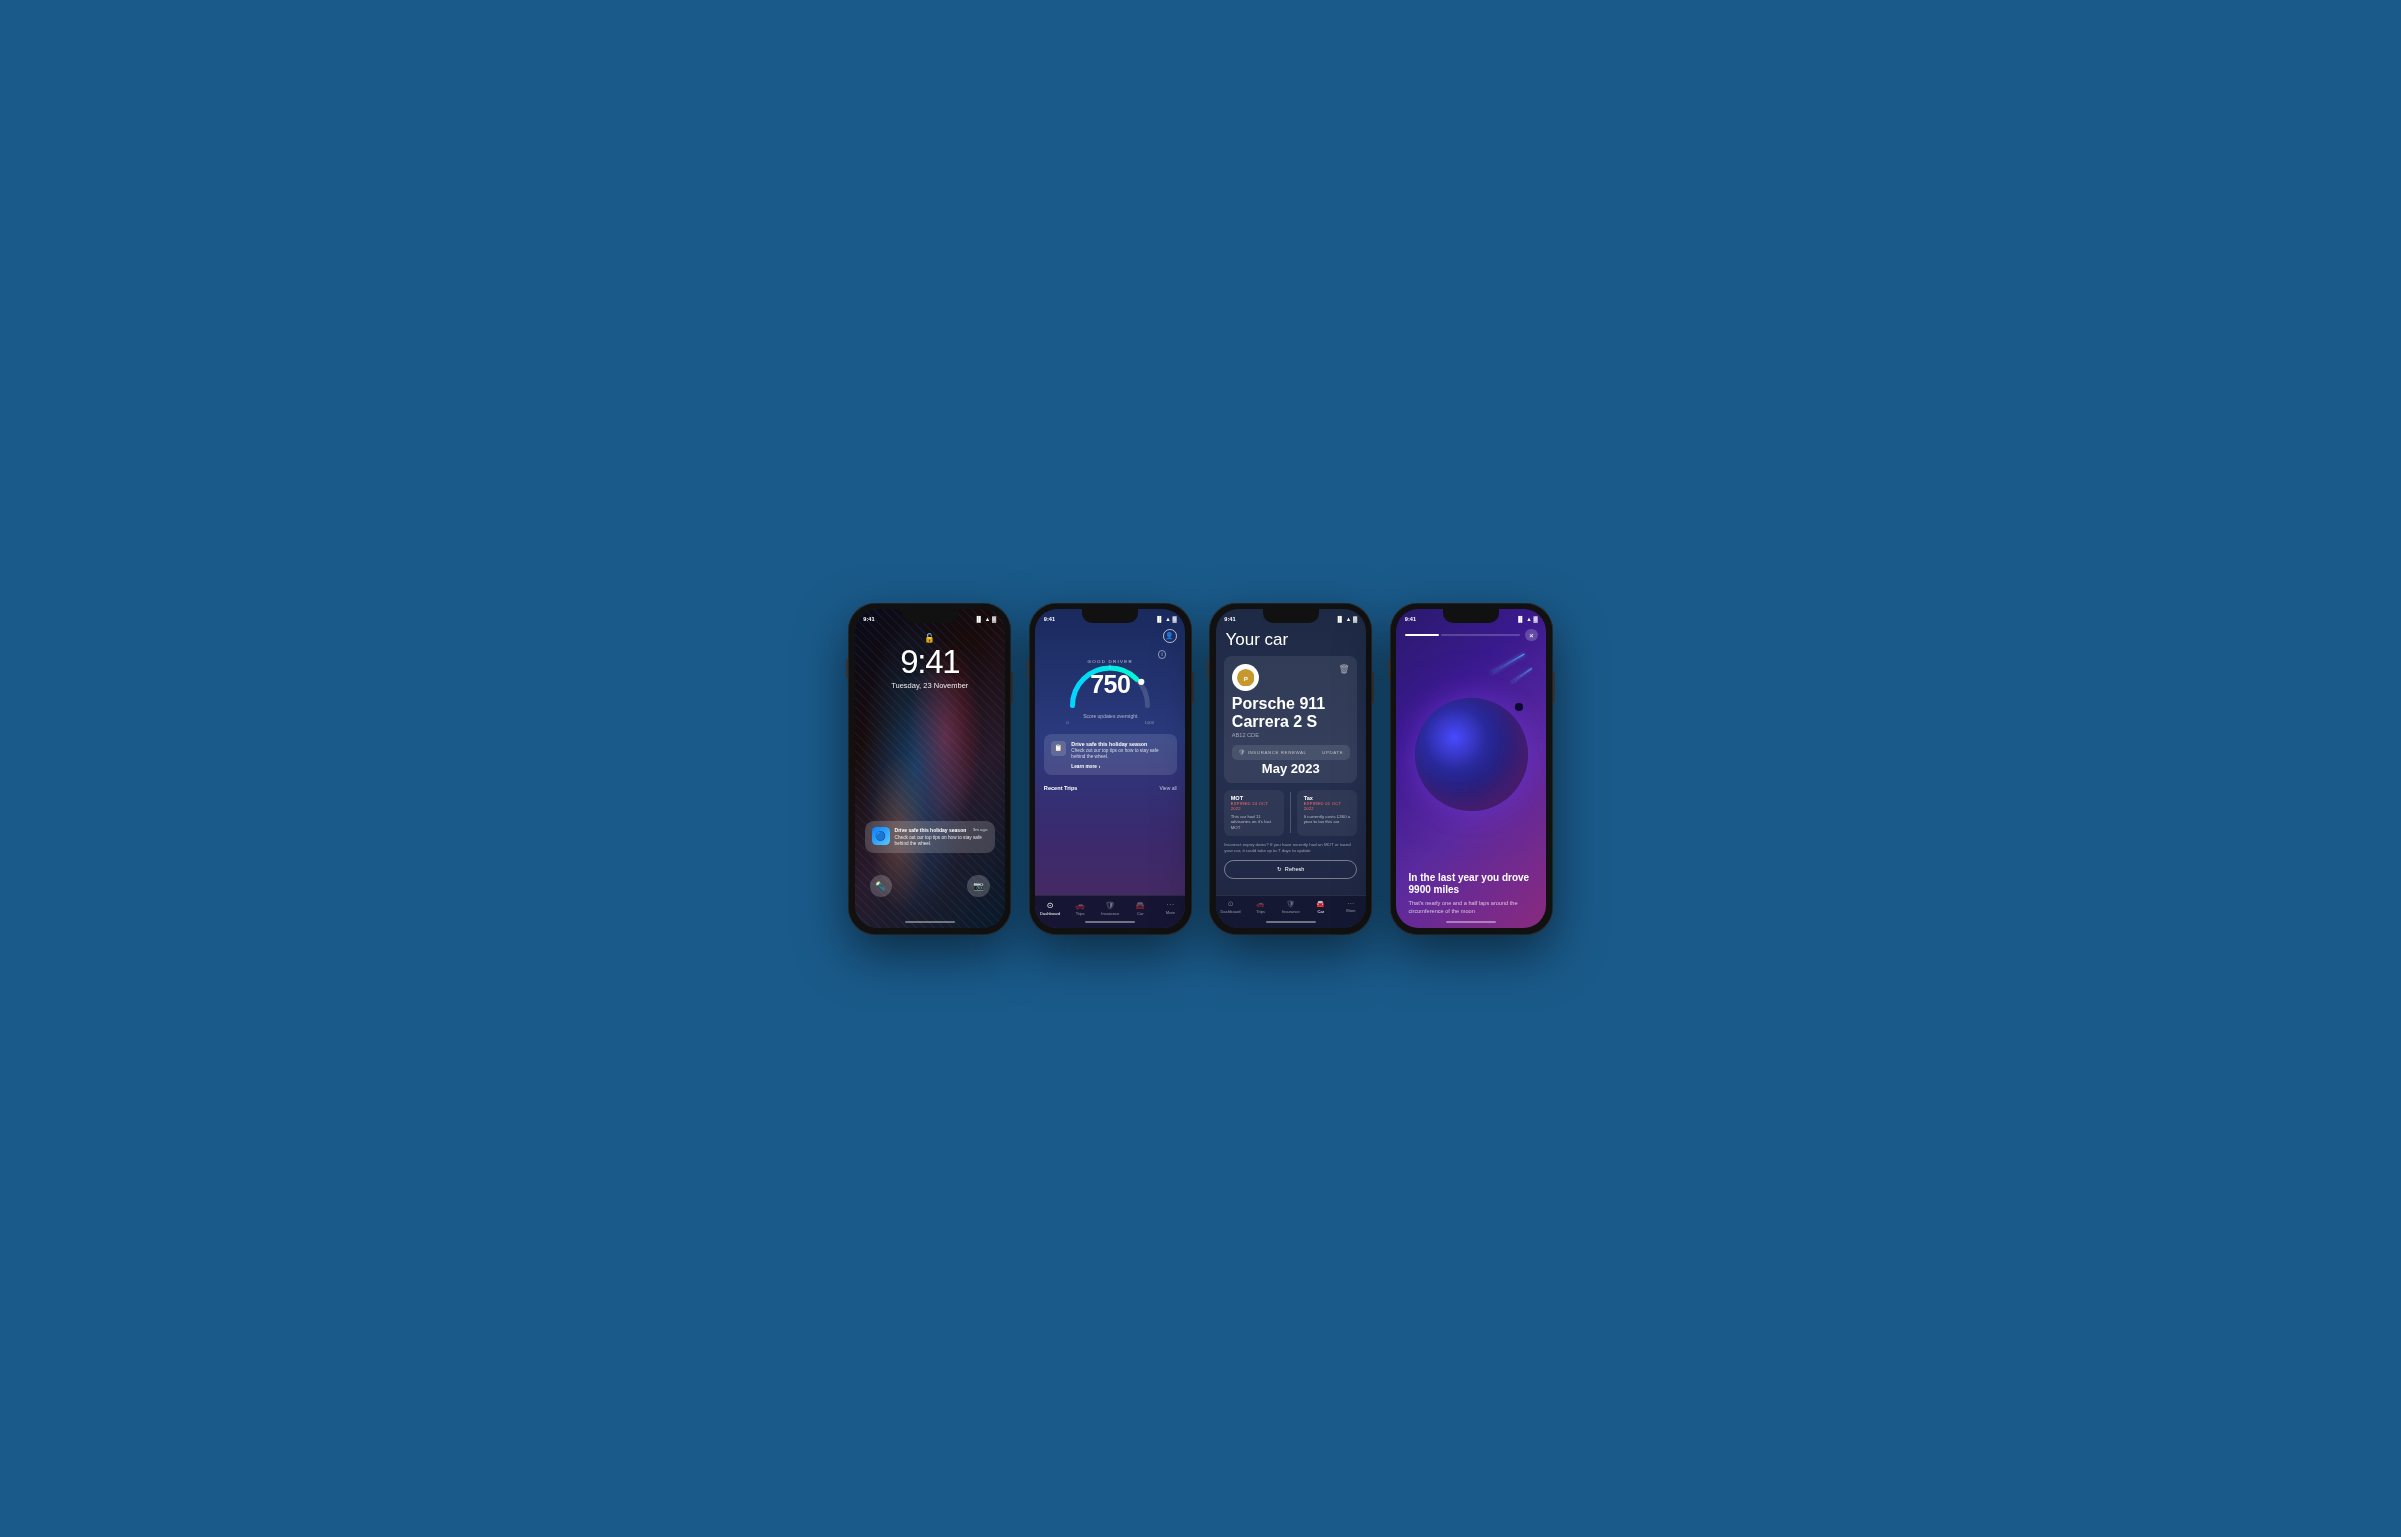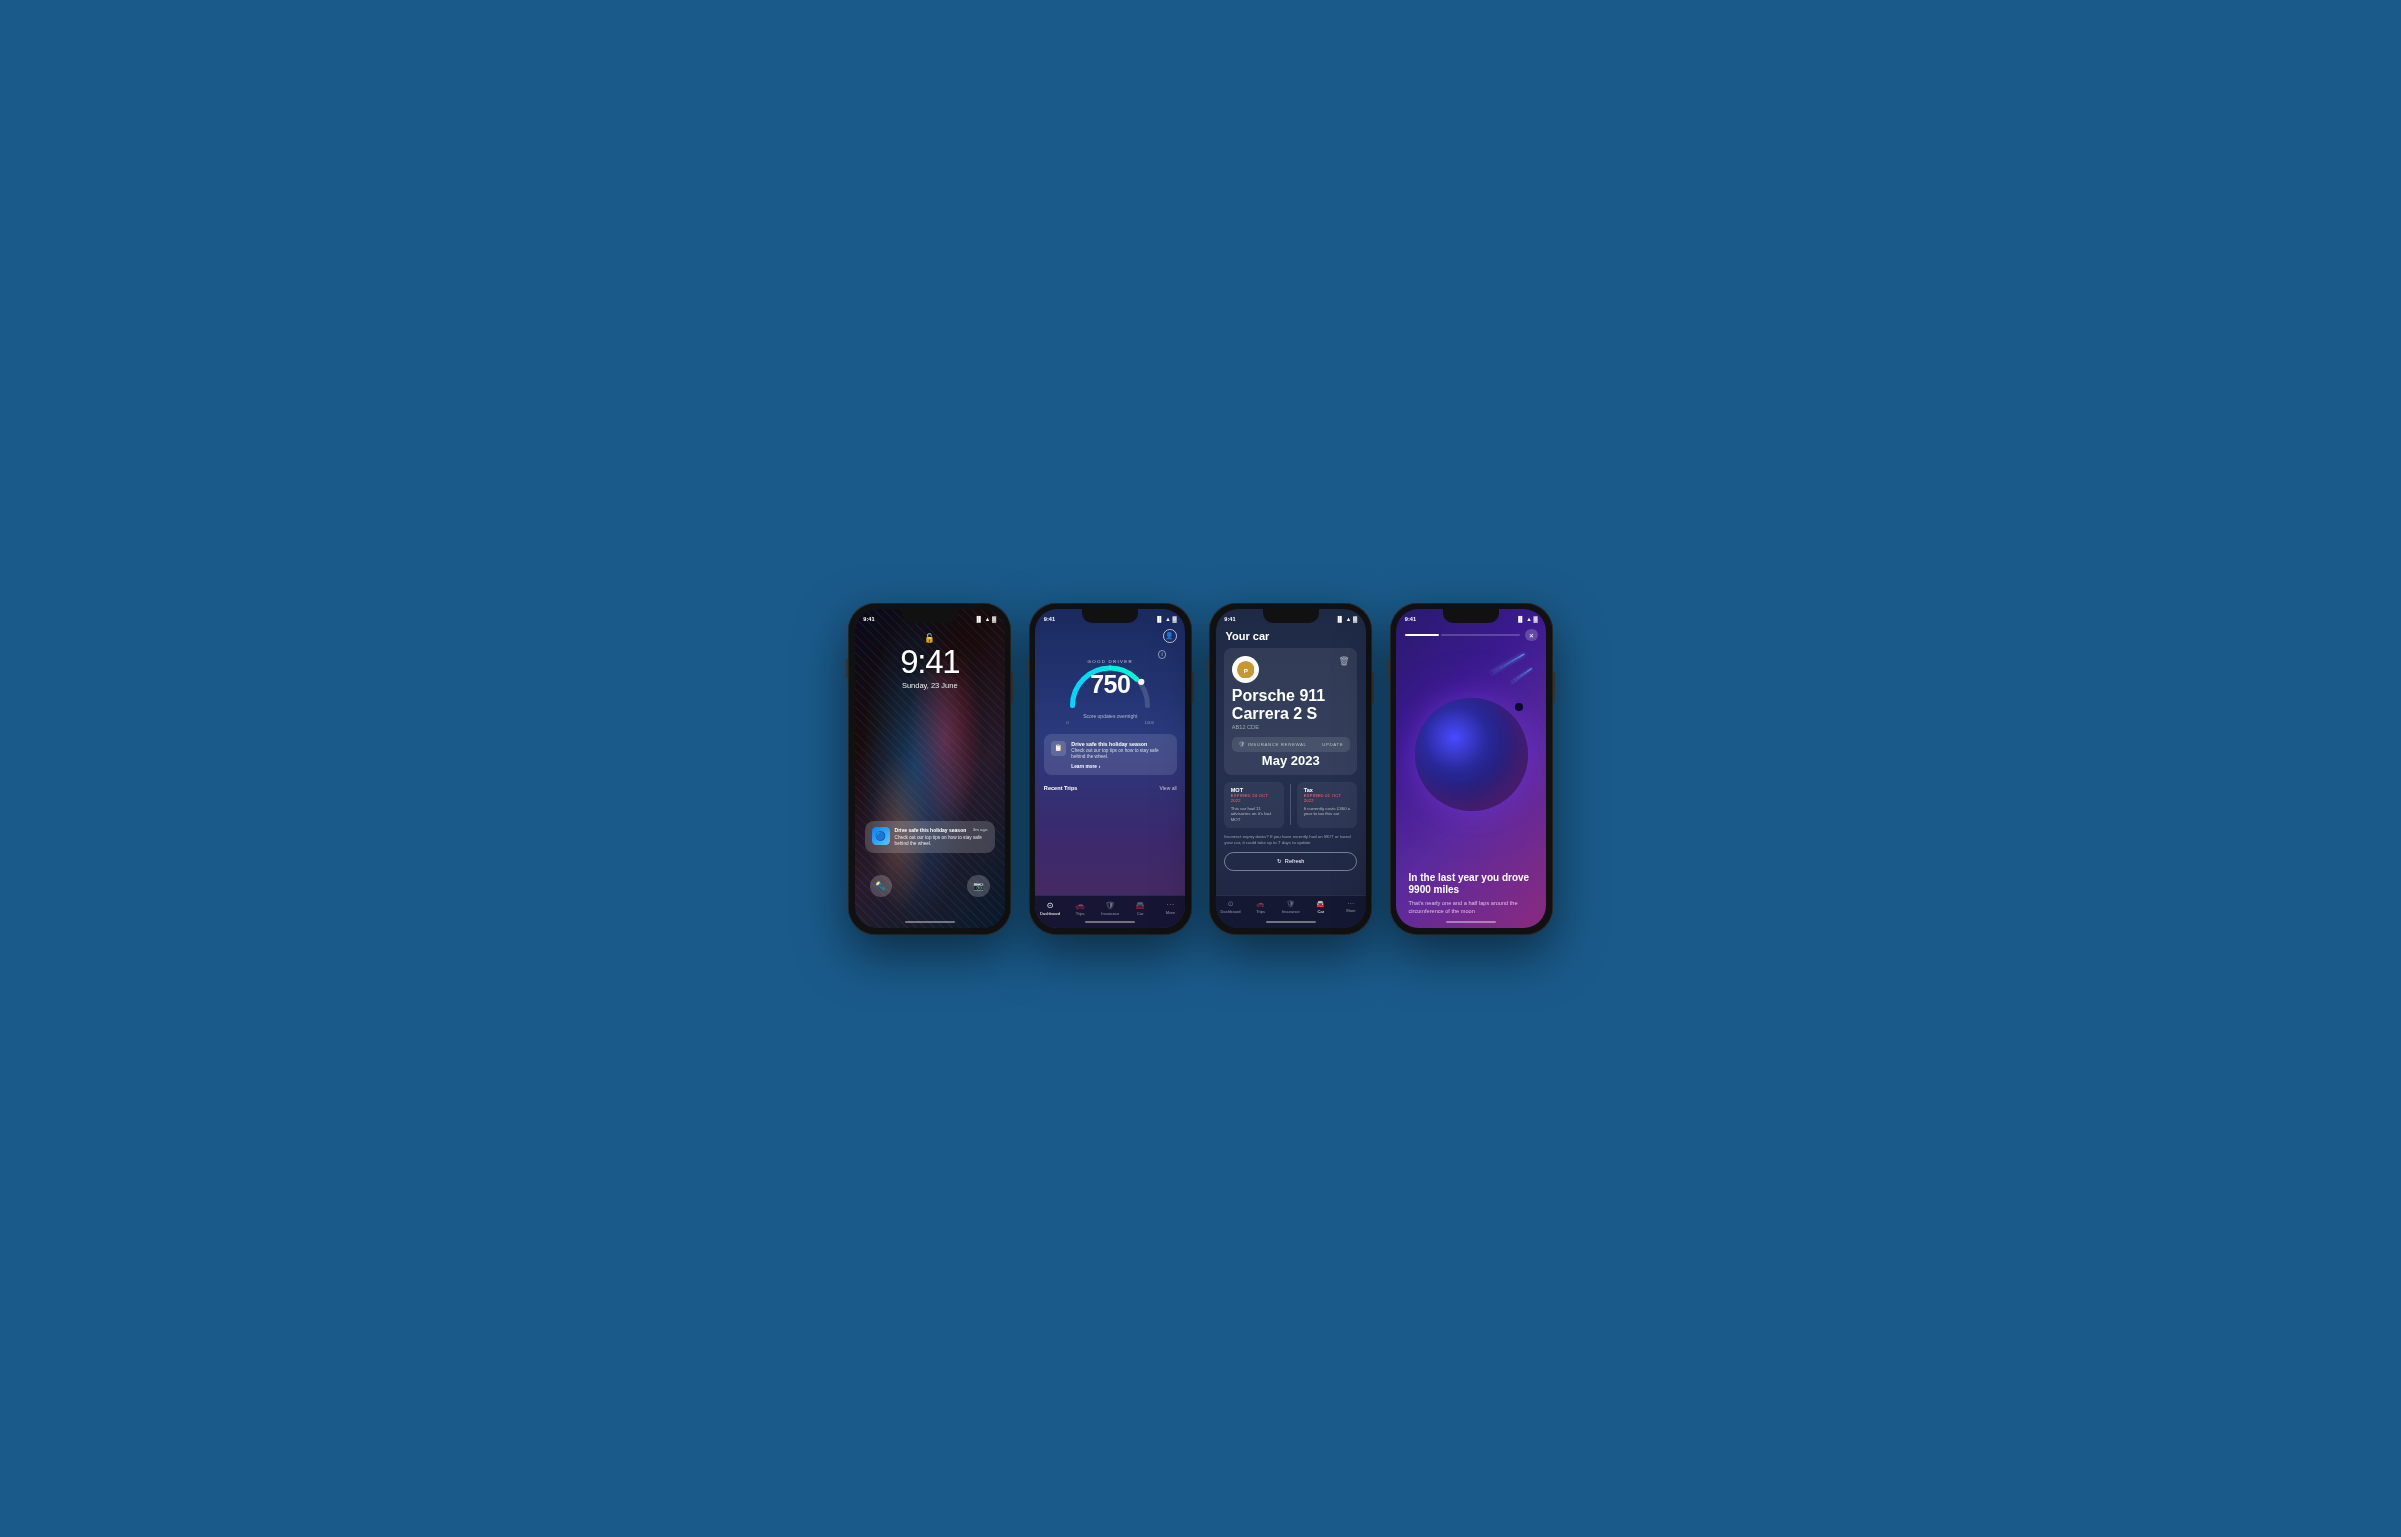--- a/index.html
+++ b/index.html
@@ -387,22 +387,22 @@
     }
     .car-content {
       position: absolute;
       inset: 0;
       display: flex;
       flex-direction: column;
       padding-top: 17.5px;
       overflow: hidden;
     }
     .car-header-title {
-      font-size: 11px;
-      font-weight: 700;
+      font-size: 17px;
+      font-weight: 400;
       color: white;
       padding: 3.8px 10px 6.3px;
     }
     .car-info-card {
       margin: 0 8.8px;
       background: rgba(255,255,255,0.08);
       border-radius: 7.5px;
       padding: 7.5px;
     }
     .car-logo-row {
@@ -639,21 +639,21 @@
         <div class="status-bar">
           <span>9:41</span>
           <div class="status-icons">
             <span>▐▌</span>
             <span>▲</span>
             <span>▓</span>
           </div>
         </div>
         <div class="lock-icon">🔓</div>
         <div class="lock-time">9:41</div>
-        <div class="lock-date">Sunday, 23 June</div>
+        <div class="lock-date">Tuesday, 23 November</div>
         <div class="notification-card">
           <div class="notif-app-icon">🔵</div>
           <div class="notif-content">
             <div class="notif-title">
               <span>Drive safe this holiday season</span>
               <span class="notif-time">3m ago</span>
             </div>
             <div class="notif-body">Check out our top tips on how to stay safe behind the wheel.</div>
           </div>
         </div>

